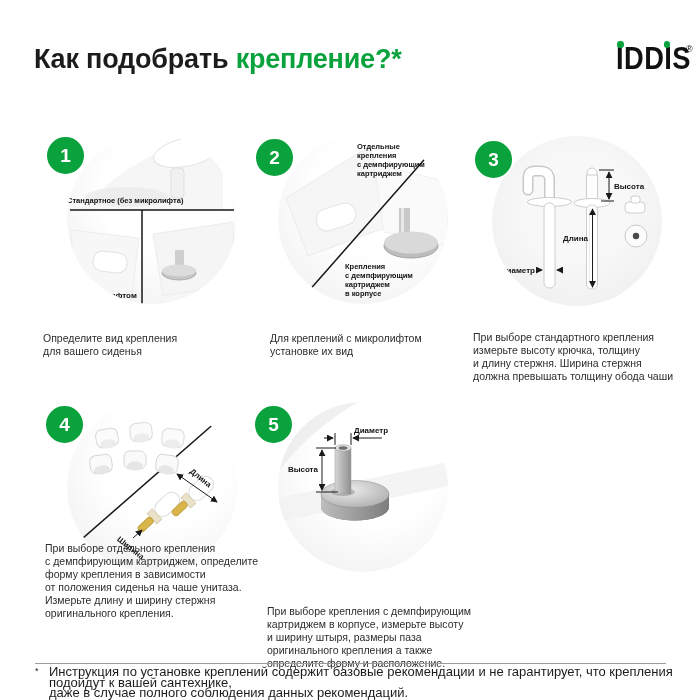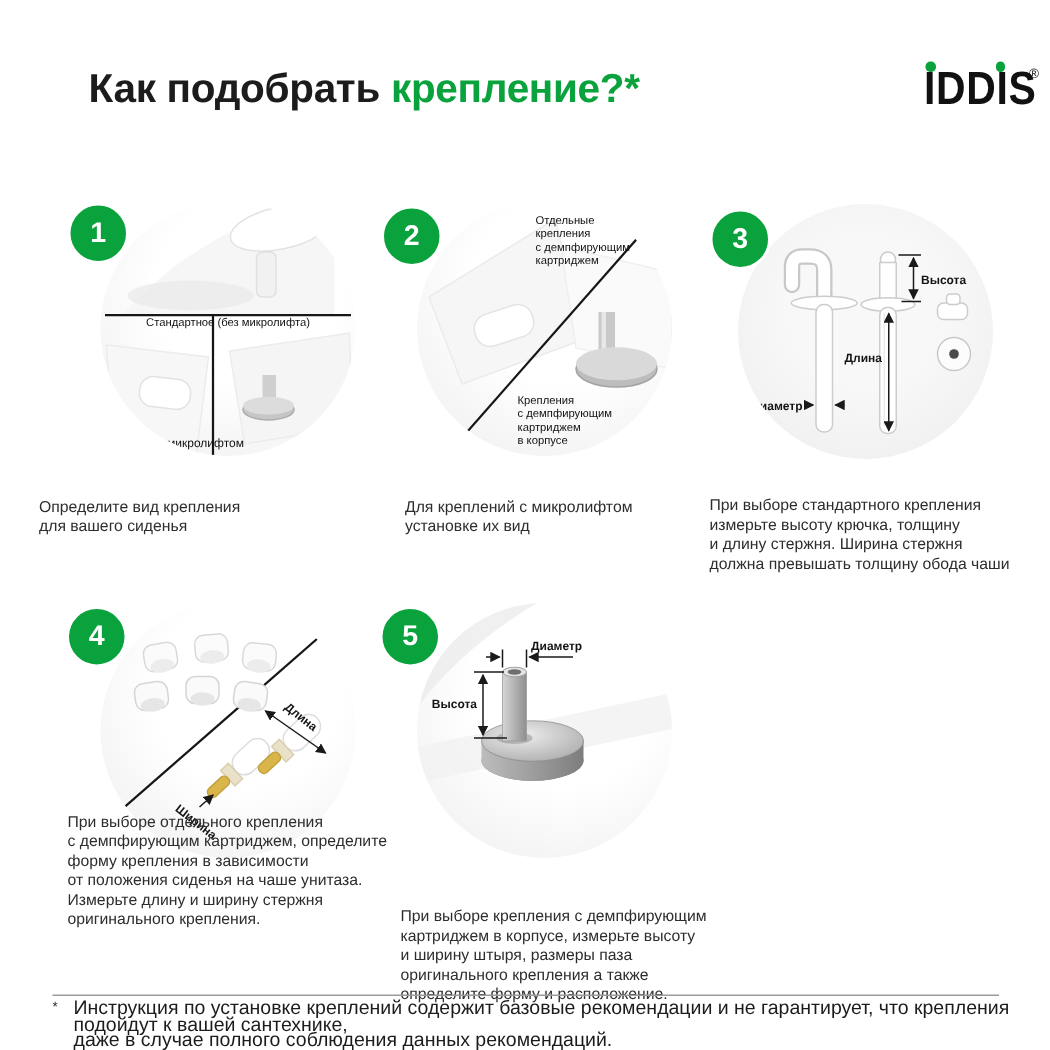--- a/index.html
+++ b/index.html
@@ -1,40 +1,40 @@
 <!DOCTYPE html>
 <html><head>
 <meta charset="utf-8">
 <style>
   html,body{margin:0;padding:0}
   body{width:700px;height:700px;position:relative;background:#ffffff;
        font-family:"Liberation Sans",sans-serif;overflow:hidden}
   .abs{position:absolute}
 
   
-  .title{left:59px;top:44px;font-size:27px;font-weight:bold;color:#1c1c1c;letter-spacing:-0.2px}
+  .title{left:34px;top:44px;font-size:27px;font-weight:bold;color:#1c1c1c;letter-spacing:-0.2px}
   .title .green{color:#0aa23c}
   .logo{left:616px;top:42px;width:86px;height:40px}
   .logo-text{position:absolute;left:0;top:1px;font-size:31px;font-weight:bold;color:#111;
              letter-spacing:0.5px;transform:scaleX(.88);transform-origin:left top;line-height:31px}
   .logo-dot{position:absolute;top:-1px;width:6.5px;height:6.5px;border-radius:50%;background:#0aa23c}
   .logo-reg{position:absolute;left:70px;top:2px;font-size:9px;color:#111}
 
   
   .badge{width:37px;height:37px;border-radius:50%;background:#0aa23c;color:#fff;
          font-weight:bold;font-size:19px;line-height:37px;text-align:center;
          border:2px solid #fff;z-index:5}
 
   
   .circle{width:170px;height:170px;border-radius:50%;overflow:hidden}
   .bg-photo{background:radial-gradient(circle at 58% 35%, #ffffff 42%, #ededed 100%)}
   .bg-gray{background:radial-gradient(circle at 50% 42%, #f8f8f8 40%, #ececec 100%)}
   .circle svg{position:absolute;left:0;top:0}
 
-  .ph-label{position:absolute;font-weight:normal;color:#111;white-space:pre-line}
+  .ph-label{position:absolute;font-weight:bold;color:#111;white-space:pre-line}
   .lbl-75{font-size:7.5px;line-height:9px}
   .lbl-8{font-size:8px}
 
   text.dim{font-family:"Liberation Sans",sans-serif;font-weight:bold;font-size:8px;fill:#141414}
   .dimline{stroke:#1a1a1a;stroke-width:1;fill:none}
   .cutline{stroke:#161616;stroke-width:1.5;fill:none}
 
   .caption{font-size:10.5px;line-height:13px;color:#2d2d2d;white-space:pre-line}
 
   .foot-rule{left:35px;top:663px;width:631px;border-top:1px solid #9b9b9b;height:0}
@@ -63,24 +63,24 @@
     <ellipse cx="60" cy="63" rx="42" ry="10" fill="#ebebeb" opacity="0.8"></ellipse>
     <path d="M4,96 L72,104 L64,168 L8,158 Z" fill="#f7f7f7" stroke="#ececec"></path>
     <rect x="26" y="118" width="34" height="20" rx="9" fill="#ffffff" stroke="#e2e2e2" transform="rotate(7 43 128)"></rect>
     <path d="M86,100 L166,88 L168,150 L96,162 Z" fill="#f5f5f5" stroke="#ececec"></path>
     <rect x="108" y="116" width="9" height="22" fill="#cfcfcf"></rect>
     <ellipse cx="112" cy="139" rx="17" ry="7" fill="#c6c6c6" stroke="#adadad"></ellipse>
     <ellipse cx="112" cy="136.5" rx="17" ry="6" fill="#dcdcdc"></ellipse>
     <line class="cutline" x1="3" y1="76" x2="167" y2="76"></line>
     <line class="cutline" x1="75" y1="76" x2="75" y2="170"></line>
   </svg>
-  <div class="ph-label lbl-75" style="left:0;top:76px;width:170px;text-align:center">Стандартное (без микролифта)</div>
-  <div class="ph-label lbl-8" style="left:6px;top:157px;width:120px;text-align:center">С микролифтом</div>
-</div>
-<div class="abs caption" style="left:26px;top:332px;width:210px">Определите вид крепления
+  <div class="ph-label lbl-75" style="left:0;top:62px;width:170px;text-align:left">Стандартное (без микролифта)</div>
+  <div class="ph-label lbl-8" style="left:6px;top:157px;width:120px;text-align:left">С микролифтом</div>
+</div>
+<div class="abs caption" style="left:43px;top:332px;width:210px">Определите вид крепления
 для вашего сиденья</div>
 
 <div class="abs badge" style="left:254px;top:137px">2</div>
 <div class="abs circle bg-photo" style="left:278px;top:134px">
   <svg class="illu" width="170" height="170" viewBox="0 0 170 170">
     <path d="M8,64 L92,12 L112,92 L30,122 Z" fill="#f6f6f6" stroke="#ebebeb"></path>
     <rect x="38" y="72" width="40" height="22" rx="10" fill="#ffffff" stroke="#e4e4e4" transform="rotate(-18 58 83)"></rect>
     <path d="M96,30 L170,48 L170,112 L106,98 Z" fill="#fafafa" stroke="#efefef"></path>
     <rect x="121" y="74" width="11" height="28" fill="#c9c9c9"></rect>
     <rect x="123" y="74" width="3" height="28" fill="#e8e8e8"></rect>

